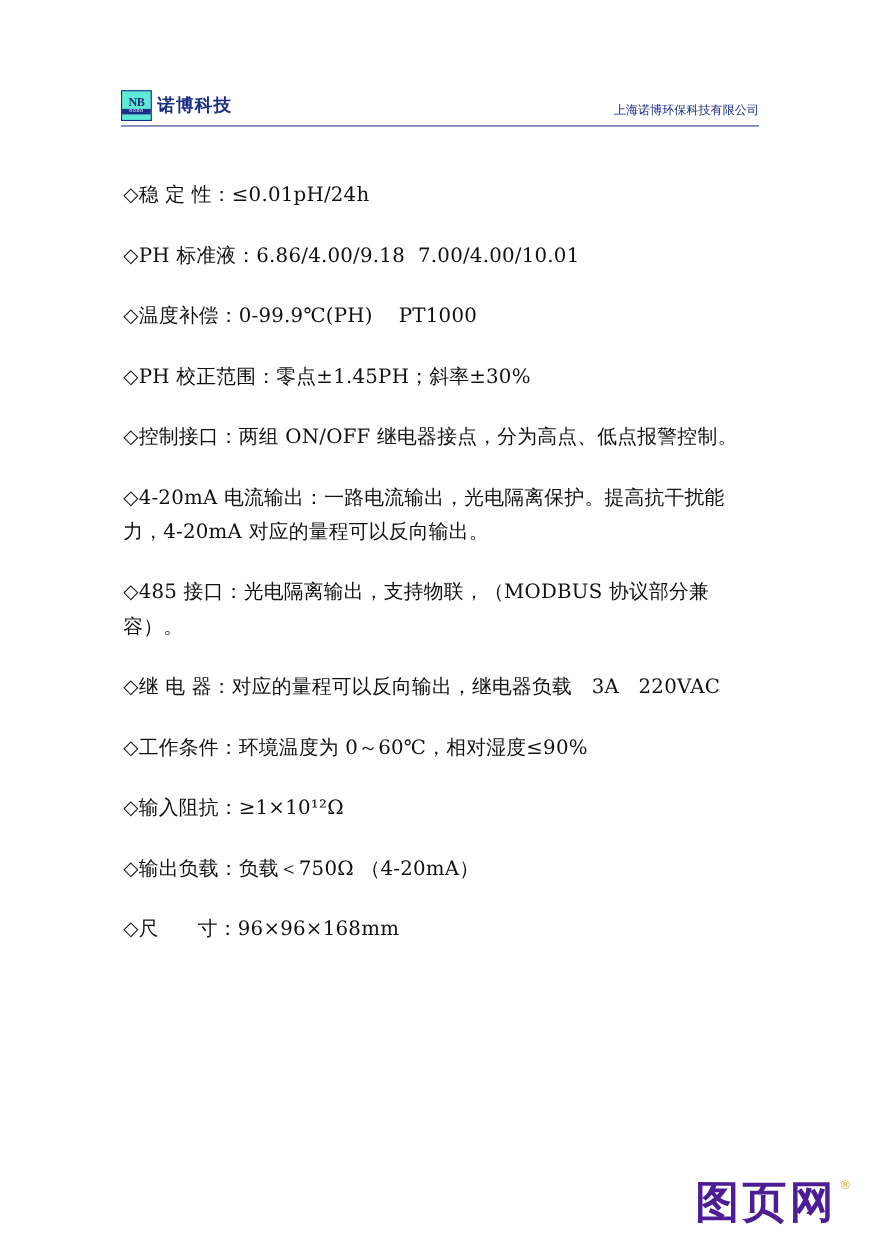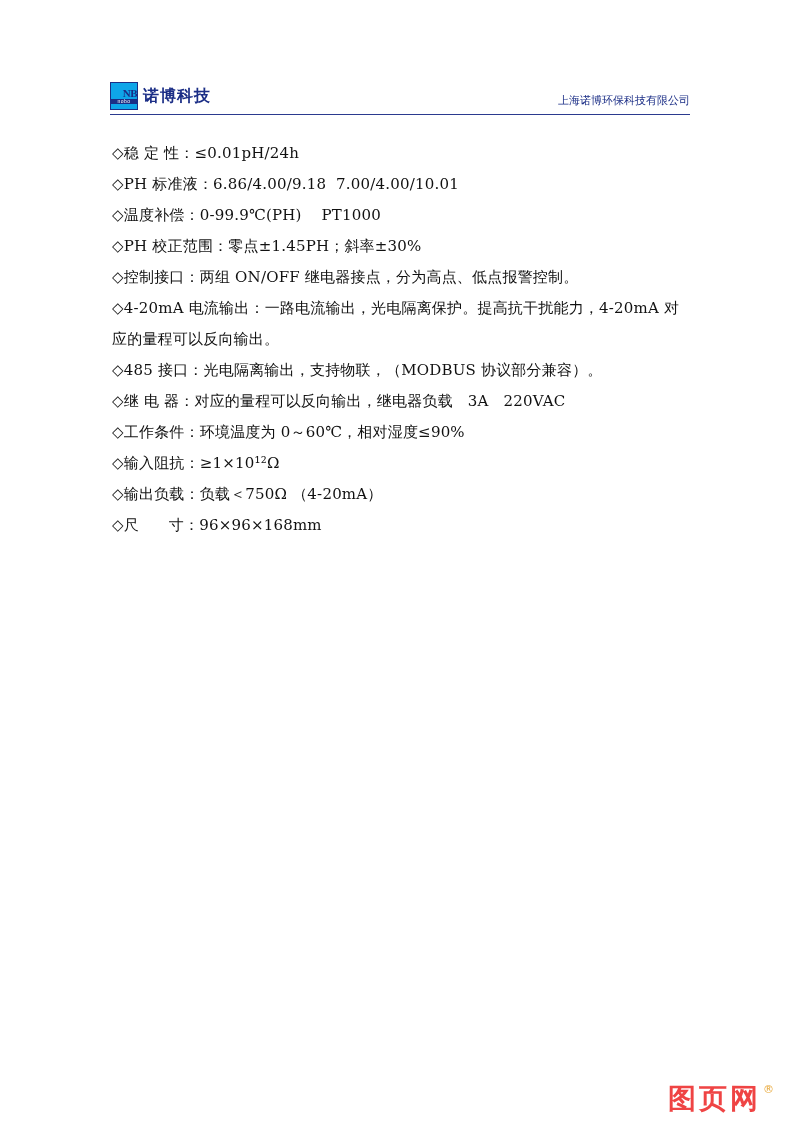--- a/index.html
+++ b/index.html
@@ -38,24 +38,24 @@
   }
   .logo-block {
     display: flex;
     align-items: center;
     padding-bottom: 4px;
   }
   .logo-mark {
     width: 26px;
     height: 26px;
     border: 1.5px solid #1b2e86;
-    background: #0ea5e9;
+    background: #5eead4;
     display: flex;
     flex-direction: column;
-    align-items: flex-end;
+    align-items: center;
     justify-content: center;
     line-height: 1;
     margin-right: 5px;
   }
   .logo-mark .lm-top {
     font-family: "Liberation Serif", serif;
     font-size: 11px;
     font-weight: bold;
     color: #1b2e86;
     letter-spacing: -0.5px;
@@ -88,40 +88,41 @@
 
   
   .spec-list {
     position: absolute;
     left: 112px;
     top: 138px;
     width: 580px;
   }
   .spec-line {
     font-family: "DejaVu Serif", "Liberation Serif", serif;
-    font-size: 15px;
+    font-size: 18px;
     line-height: 31px;
     color: #111111;
     white-space: pre-wrap;
     letter-spacing: 0.2px;
+    margin-top: 24px;
   }
 
   
   .watermark {
     position: absolute;
     right: 26px;
     bottom: 18px;
     display: flex;
     align-items: flex-start;
   }
   .wm-text {
     font-family: "DejaVu Sans", sans-serif;
-    font-size: 28px;
+    font-size: 40px;
     font-weight: bold;
-    color: #ef4444;
+    color: #4c1d95;
     letter-spacing: 3px;
     line-height: 1;
   }
   .wm-reg {
     font-family: "DejaVu Sans", sans-serif;
     font-size: 11px;
     color: #e8a83a;
     margin-left: 2px;
     margin-top: -2px;
   }

